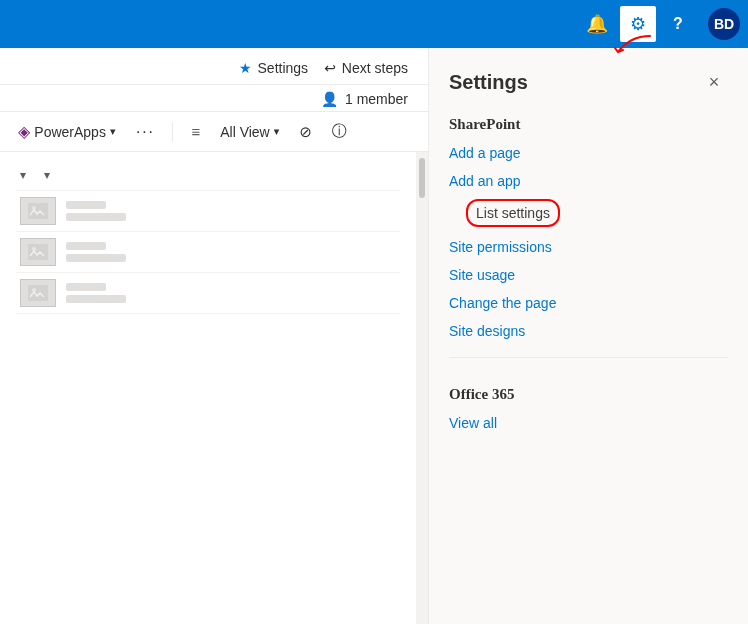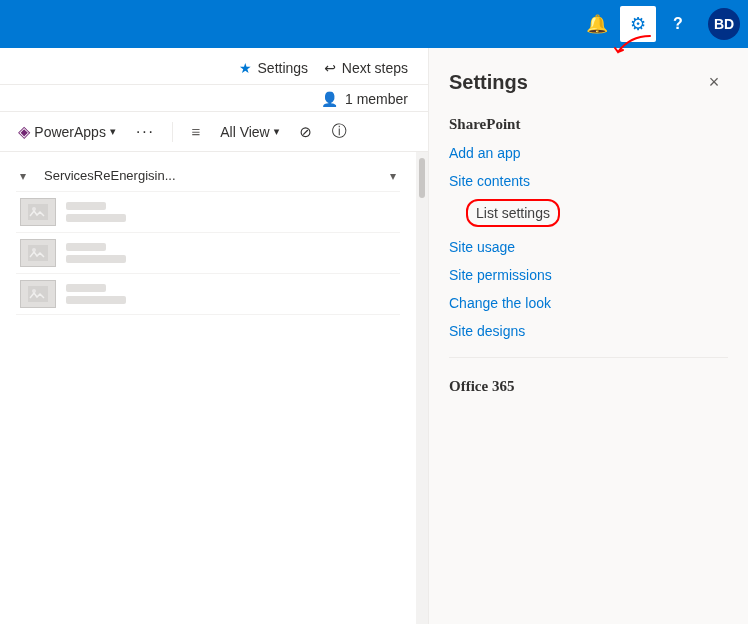--- a/index.html
+++ b/index.html
@@ -277,20 +277,21 @@
       margin-left: 37px;
       margin-bottom: 2px;
     }
     .settings-divider {
       height: 1px;
       background: #edebe9;
       margin: 12px 20px;
     }
     .office-section {
       padding: 0 0 12px 0;
+      margin-top: 8px;
     }
   </style>
 </head>
 <body>
 
 <div class="top-bar">
   <div class="top-bar-icons">
     <div class="top-bar-icon-btn">
       <span>🔔</span>
     </div>
@@ -354,21 +355,20 @@
       <div class="toolbar-item">
         <span style="font-size:15px;">ⓘ</span>
       </div>
     </div>
 
     <div class="list-area">
       <div class="list-main">
 
         <div class="row-item">
           <span class="chevron">▾</span>
-          <span class="row-label">ServicesReEnergisin...</span>
           <span class="row-dropdown">▾</span>
         </div>
 
         <div class="img-row">
           <div class="img-placeholder">
             <svg viewBox="0 0 20 16" fill="none">
                 <rect width="20" height="16" fill="#c8c6c4"></rect>
                 <path d="M2 12 l4-5 3 4 3-3 4 4" stroke="#fff" stroke-width="1.5" fill="none"></path>
                 <circle cx="6" cy="5" r="2" fill="#fff" opacity="0.7"></circle>
               </svg>
@@ -419,33 +419,34 @@
   <div class="settings-panel">
     <div class="settings-header">
       <span class="settings-title">Settings</span>
       <div class="close-btn">
         <span>×</span>
       </div>
     </div>
 
     <div class="settings-section-title">SharePoint</div>
 
+    <a class="settings-link">Add a page</a>
     <a class="settings-link">Add an app</a>
-    <a class="settings-link">Site contents</a>
 
     <div style="padding: 4px 0 4px 0;">
       <span class="list-settings-circle">List settings</span>
     </div>
 
+    <a class="settings-link">Site permissions</a>
     <a class="settings-link">Site usage</a>
-    <a class="settings-link">Site permissions</a>
-    <a class="settings-link">Change the look</a>
+    <a class="settings-link">Change the page</a>
     <a class="settings-link">Site designs</a>
 
     <div class="settings-divider"></div>
 
     <div class="office-section">
       <div class="settings-section-title">Office 365</div>
+      <a class="settings-link">View all</a>
     </div>
 
   </div>
 
 </div>
 
 </body></html>

